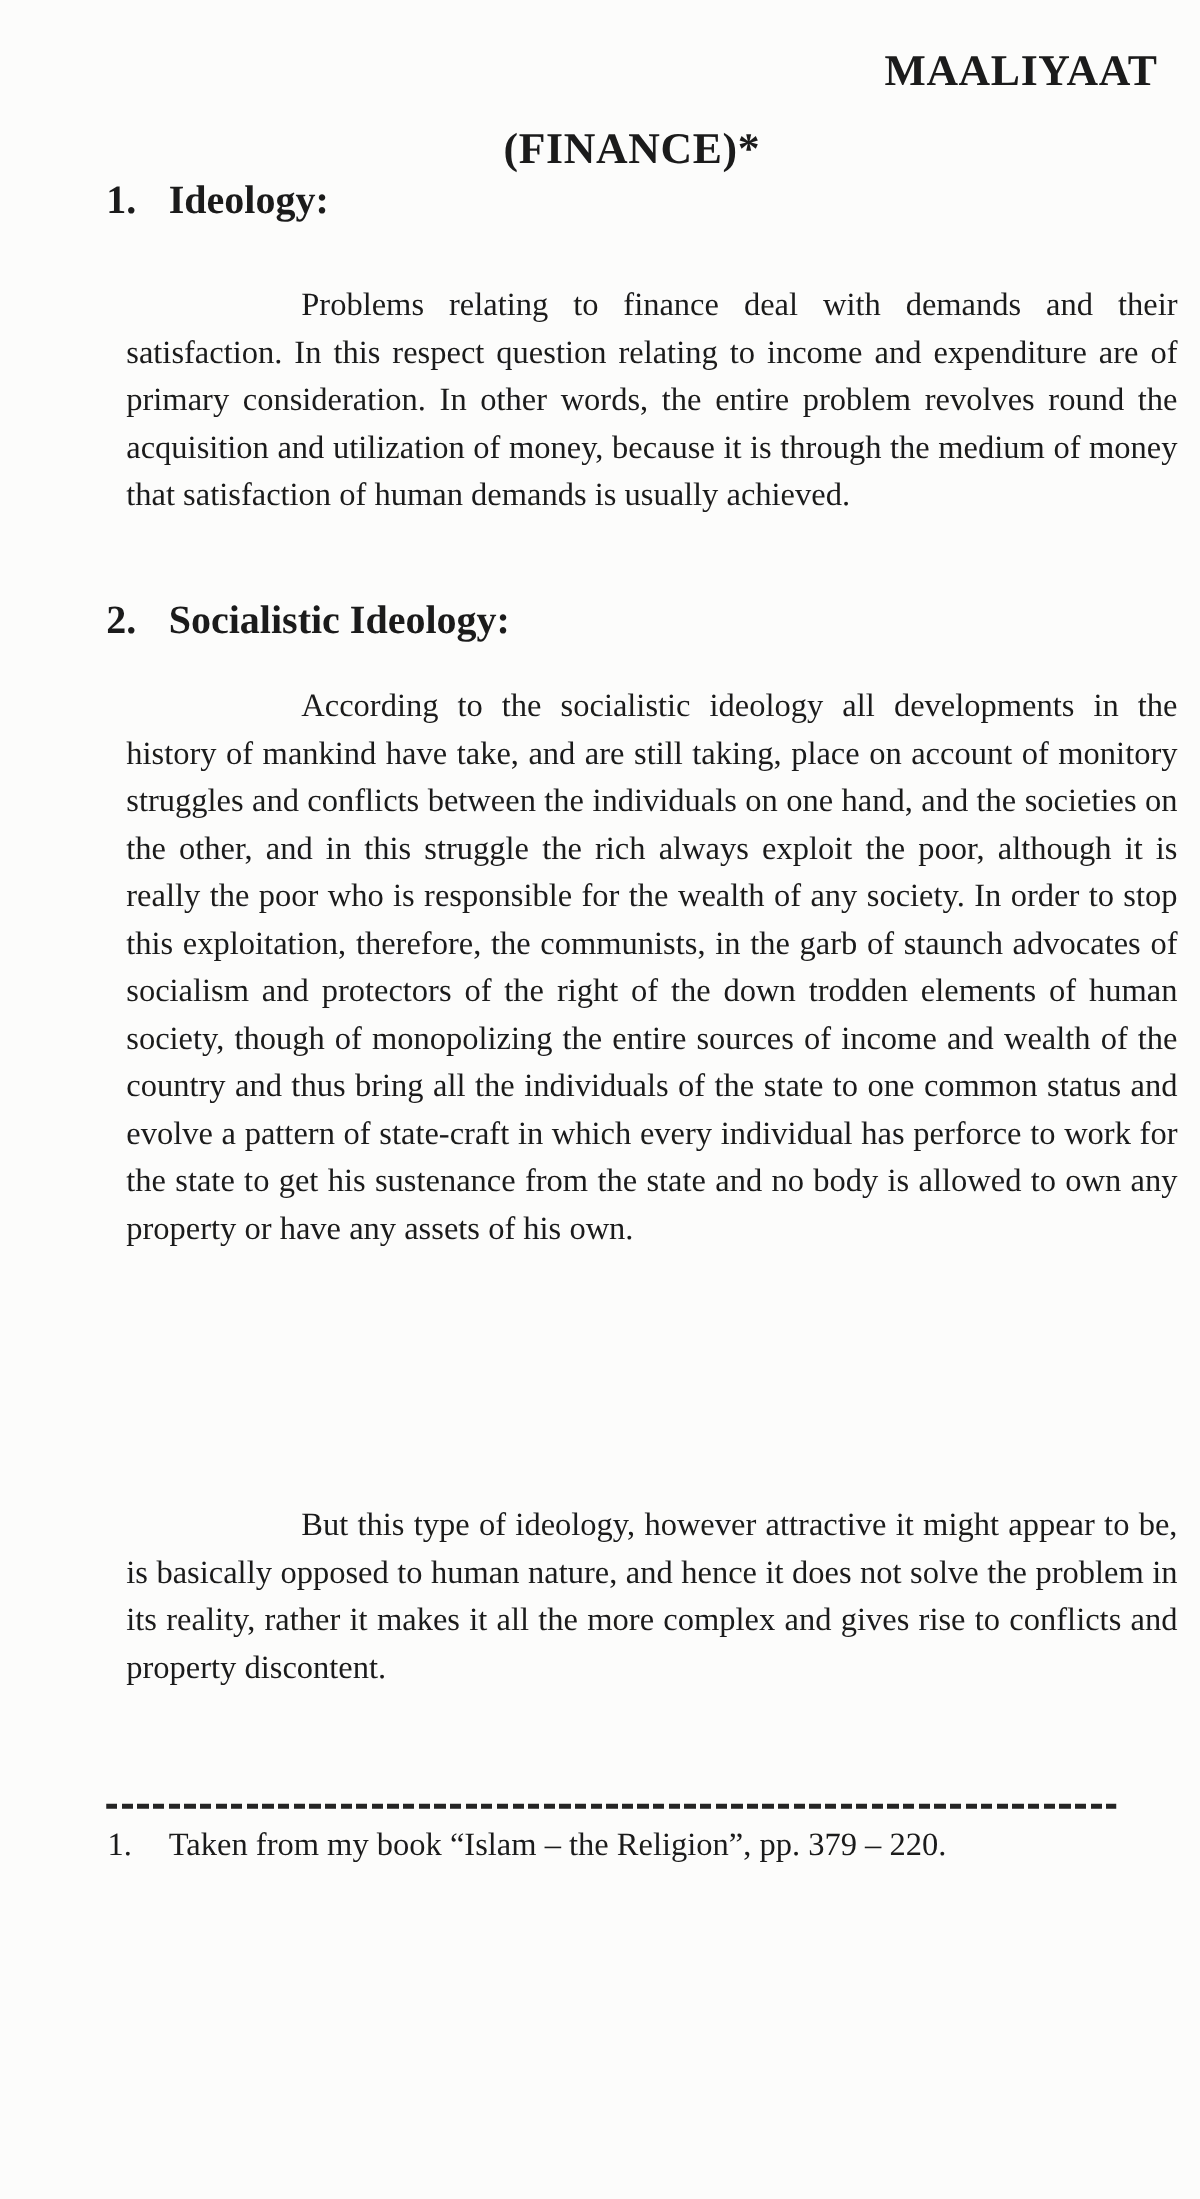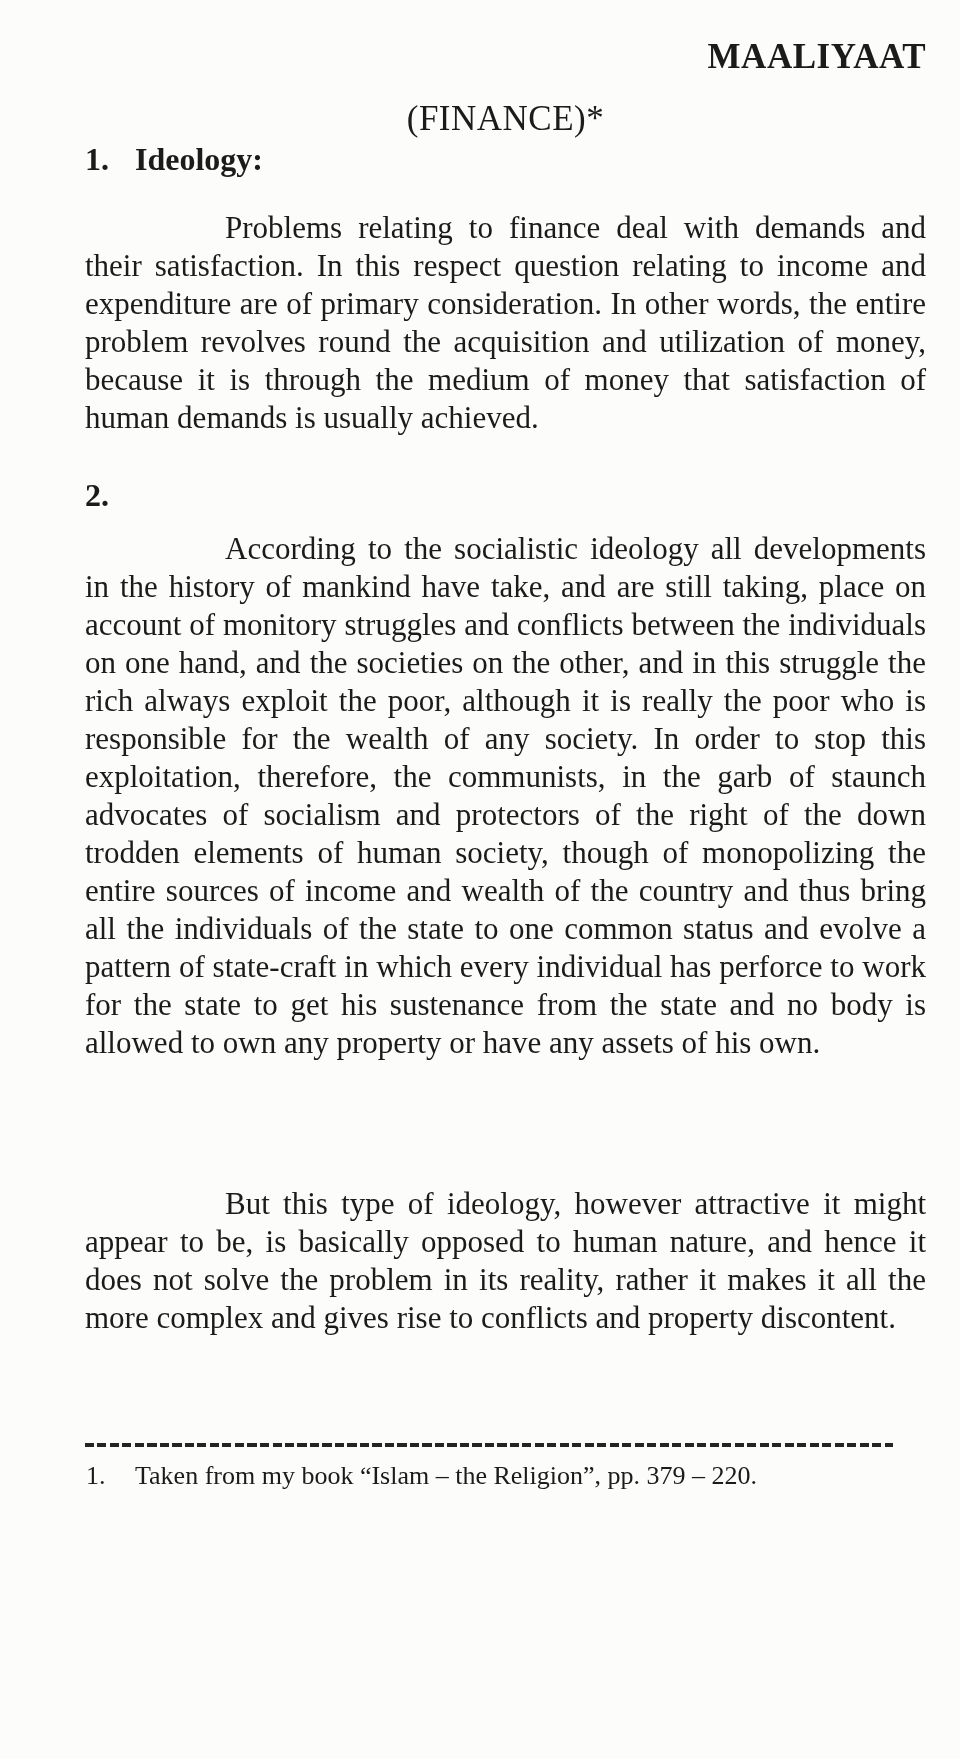--- a/index.html
+++ b/index.html
@@ -37,45 +37,45 @@
     letter-spacing: 0.5px;
     margin-top: 15px;
   }
   .doc-subtitle {
     position: absolute;
     top: 99px;
     left: 0;
     width: 100%;
     text-align: center;
     font-size: 35px;
-    font-weight: normal;
+    font-weight: bold;
     letter-spacing: 0.5px;
   }
   .section-heading {
     position: absolute;
     left: 0;
     display: flex;
     font-size: 32px;
     font-weight: bold;
   }
   .section-heading .num {
     width: 50px;
     flex: 0 0 50px;
   }
   .heading-1 { top: 141px; }
   .heading-2 { top: 477px; }
   .body-para {
     position: absolute;
     left: 0;
     width: 841px;
-    font-size: 31px;
+    font-size: 26px;
     line-height: 38px;
     text-align: justify;
     text-indent: 140px;
-    margin: 0;
+    margin: 16px;
   }
   .para-1 { top: 209px; }
   .para-2 { top: 530px; }
   .para-3 { top: 1185px; }
   .footnote-rule {
     position: absolute;
     top: 1443px;
     left: 0;
     width: 808px;
     height: 4px;
@@ -106,20 +106,21 @@
 
     <div class="section-heading heading-1">
       <span class="num">1.</span>
       <span class="label">Ideology:</span>
     </div>
 
     <p class="body-para para-1">Problems relating to finance deal with demands and their satisfaction. In this respect question relating to income and expenditure are of primary consideration. In other words, the entire problem revolves round the acquisition and utilization of money, because it is through the medium of money that satisfaction of human demands is usually achieved.</p>
 
     <div class="section-heading heading-2">
       <span class="num">2.</span>
+      <span class="label">Socialistic Ideology:</span>
     </div>
 
     <p class="body-para para-2">According to the socialistic ideology all developments in the history of mankind have take, and are still taking, place on account of monitory struggles and conflicts between the individuals on one hand, and the societies on the other, and in this struggle the rich always exploit the poor, although it is really the poor who is responsible for the wealth of any society. In order to stop this exploitation, therefore, the communists, in the garb of staunch advocates of socialism and protectors of the right of the down trodden elements of human society, though of monopolizing the entire sources of income and wealth of the country and thus bring all the individuals of the state to one common status and evolve a pattern of state-craft in which every individual has perforce to work for the state to get his sustenance from the state and no body is allowed to own any property or have any assets of his own.</p>
 
     <p class="body-para para-3">But this type of ideology, however attractive it might appear to be, is basically opposed to human nature, and hence it does not solve the problem in its reality, rather it makes it all the more complex and gives rise to conflicts and property discontent.</p>
 
     <div class="footnote-rule"></div>
 
     <div class="footnote">
       <span class="num">1.</span>

